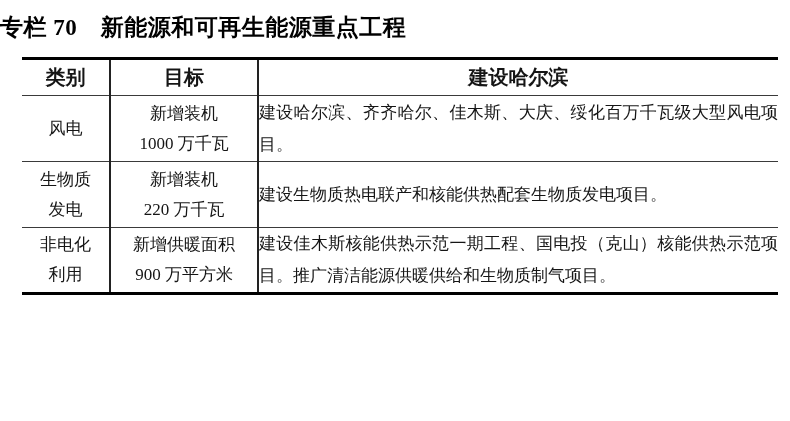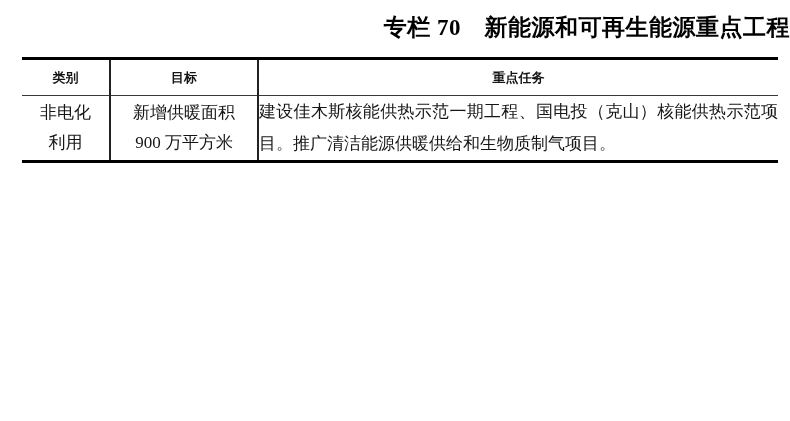--- a/index.html
+++ b/index.html
@@ -16,21 +16,21 @@
     width: 790px;
     height: 421px;
     background: #ffffff;
     box-sizing: border-box;
   }
   .doc-title {
     margin: 0;
     padding-top: 11px;
     height: 34px;
     line-height: 34px;
-    text-align: right;
+    text-align: left;
     font-size: 23px;
     font-weight: bold;
     color: #000000;
     letter-spacing: 0.5px;
   }
   table.box-table {
     border-collapse: collapse;
     table-layout: fixed;
     margin: 12px 0 0 22px;
     width: 756px;
@@ -48,21 +48,21 @@
   col.c-category { width: 88px; }
   col.c-target   { width: 148px; }
   col.c-tasks    { width: 520px; }
   .v-sep {
     border-right: 2px solid #222222;
   }
   table.box-table th {
     height: 35px;
     font-weight: bold;
     text-align: center;
-    font-size: 13px;
+    font-size: 20px;
   }
   table.box-table td {
     height: 65px;
   }
   tr.row-last td {
     height: 60px;
   }
   td.category-cell,
   td.target-cell {
     text-align: center;
@@ -85,24 +85,37 @@
   <table class="box-table">
     <colgroup>
       <col class="c-category">
       <col class="c-target">
       <col class="c-tasks">
     </colgroup>
     <thead>
       <tr>
         <th class="v-sep">类别</th>
         <th class="v-sep">目标</th>
-        <th>重点任务</th>
+        <th>建设哈尔滨</th>
       </tr>
     </thead>
     <tbody>
+      <tr>
+        <td class="category-cell v-sep">风电</td>
+        <td class="target-cell v-sep">新增装机
+1000 万千瓦</td>
+        <td class="tasks-cell">建设哈尔滨、齐齐哈尔、佳木斯、大庆、绥化百万千瓦级大型风电项目。</td>
+      </tr>
+      <tr>
+        <td class="category-cell v-sep">生物质
+发电</td>
+        <td class="target-cell v-sep">新增装机
+220 万千瓦</td>
+        <td class="tasks-cell">建设生物质热电联产和核能供热配套生物质发电项目。</td>
+      </tr>
       <tr class="row-last">
         <td class="category-cell v-sep">非电化
 利用</td>
         <td class="target-cell v-sep">新增供暖面积
 900 万平方米</td>
         <td class="tasks-cell">建设佳木斯核能供热示范一期工程、国电投（克山）核能供热示范项目。推广清洁能源供暖供给和生物质制气项目。</td>
       </tr>
     </tbody>
   </table>
 

